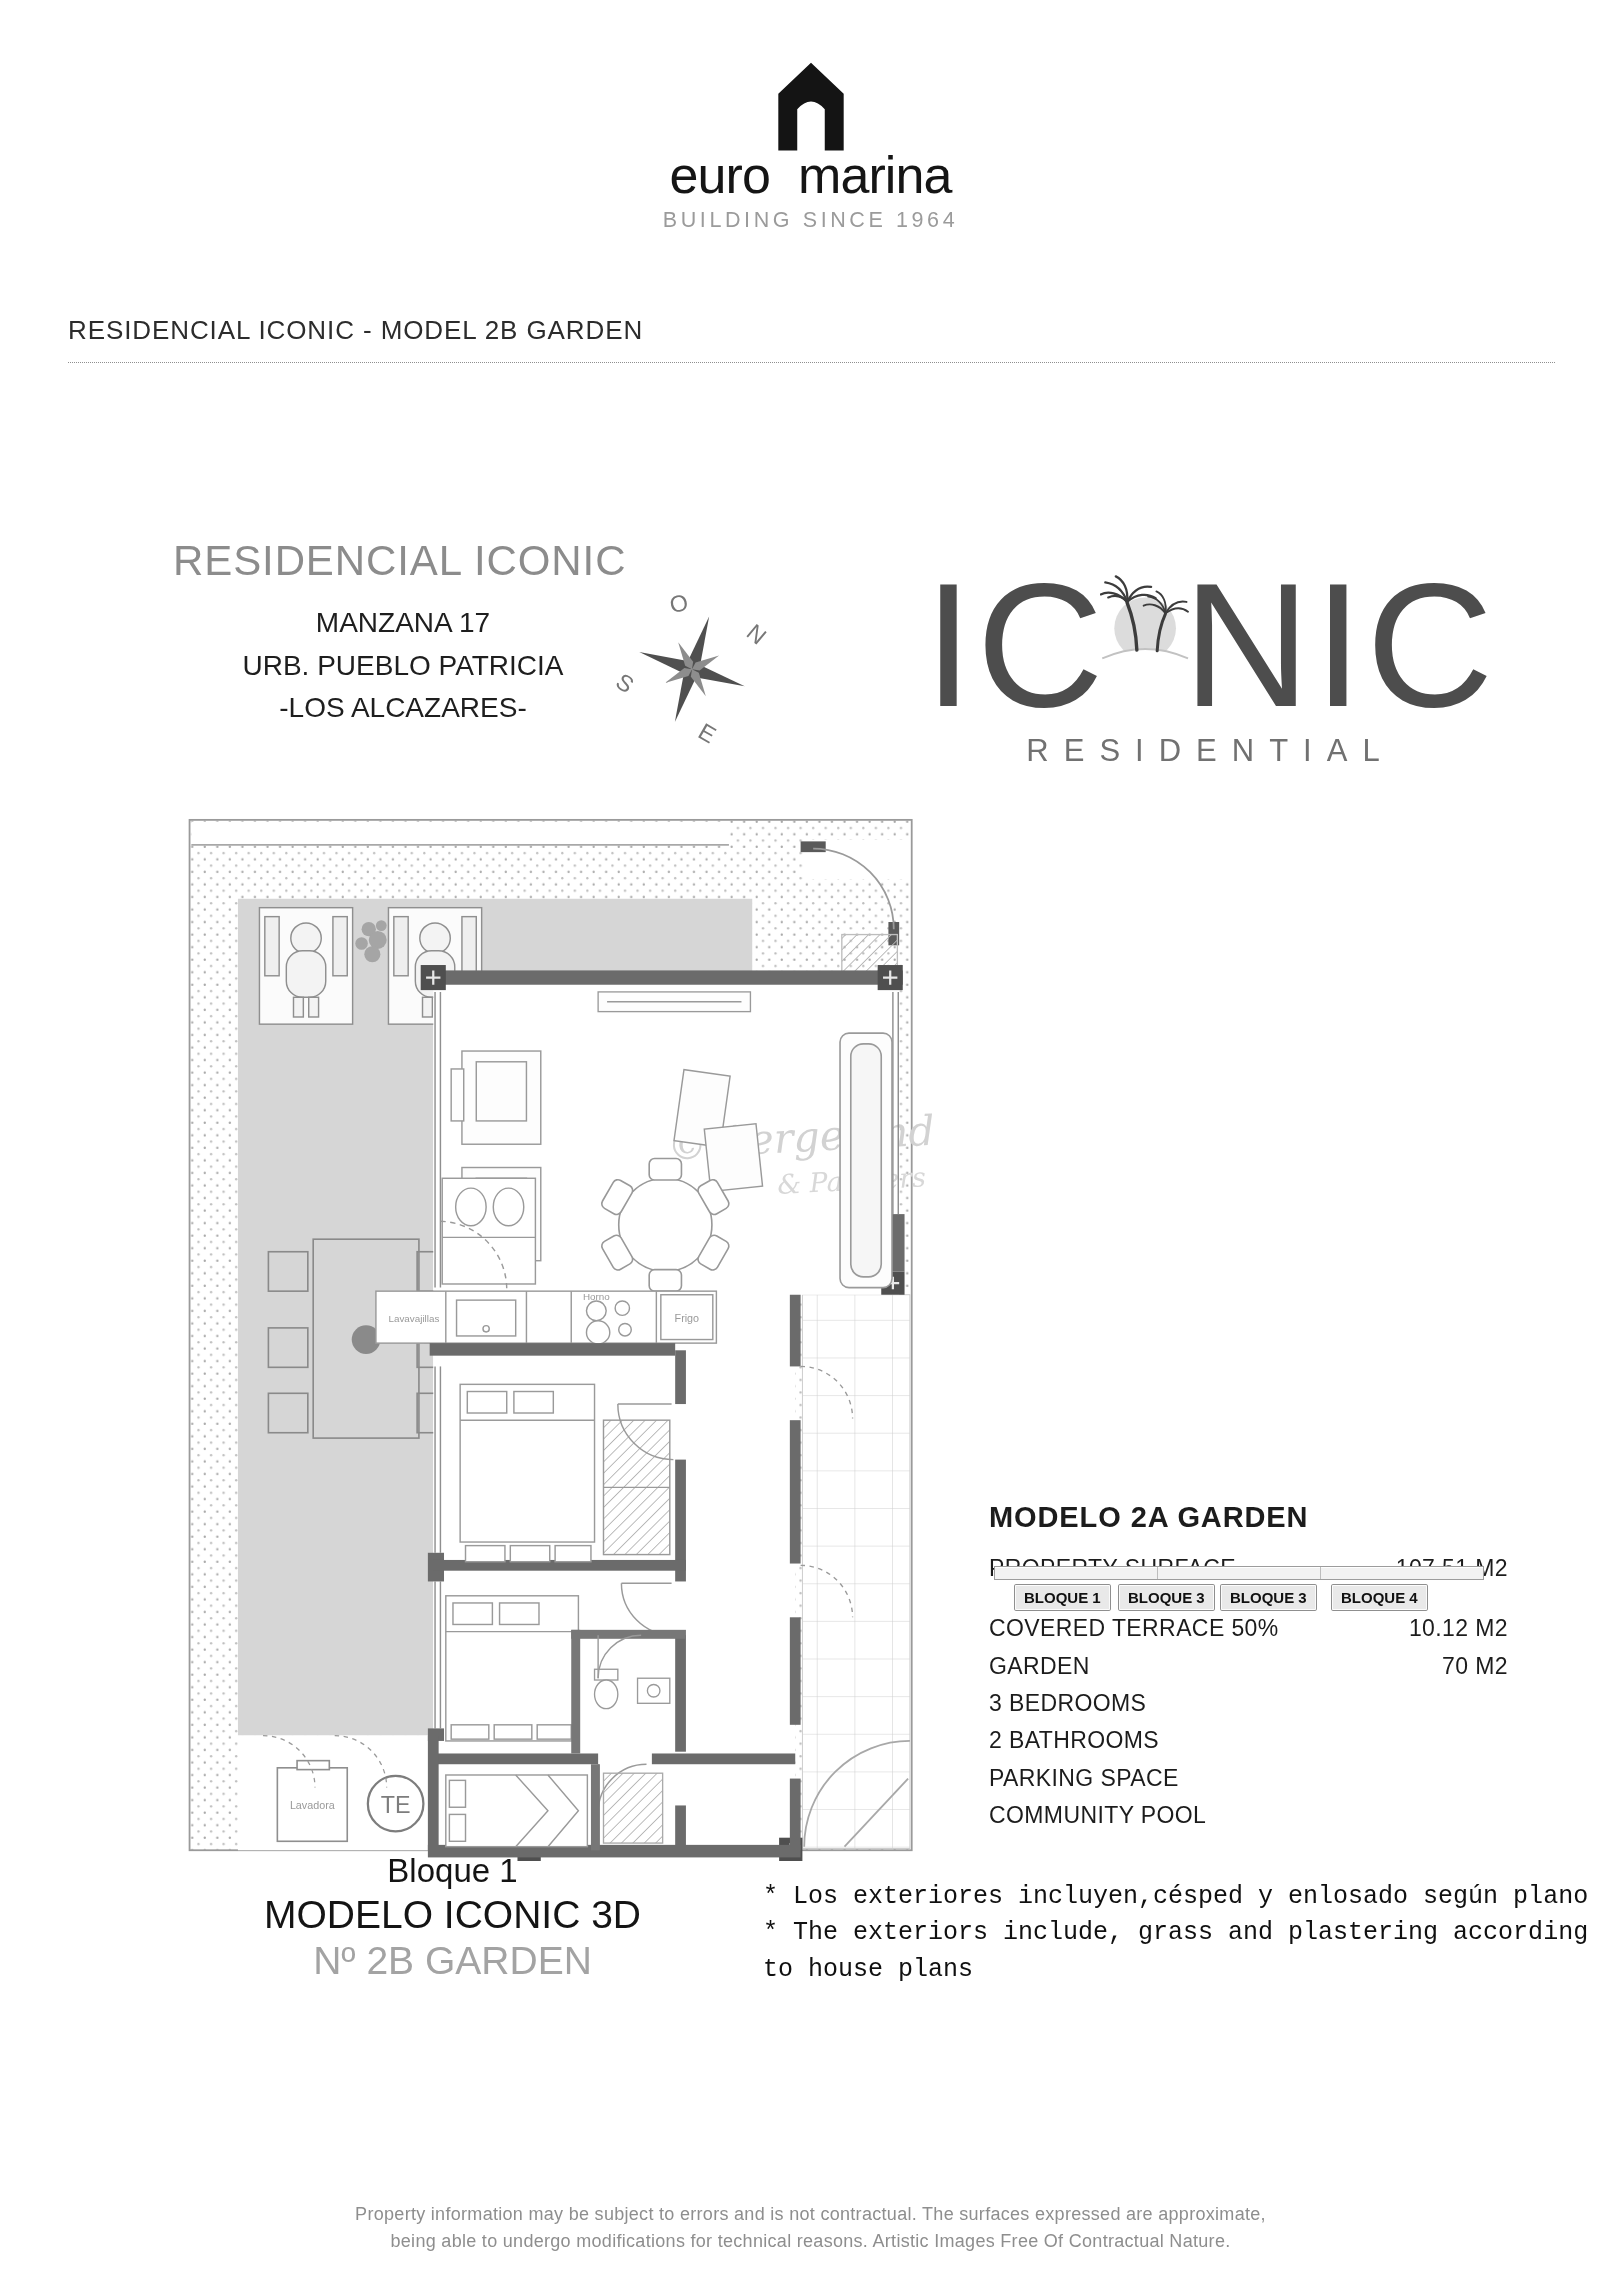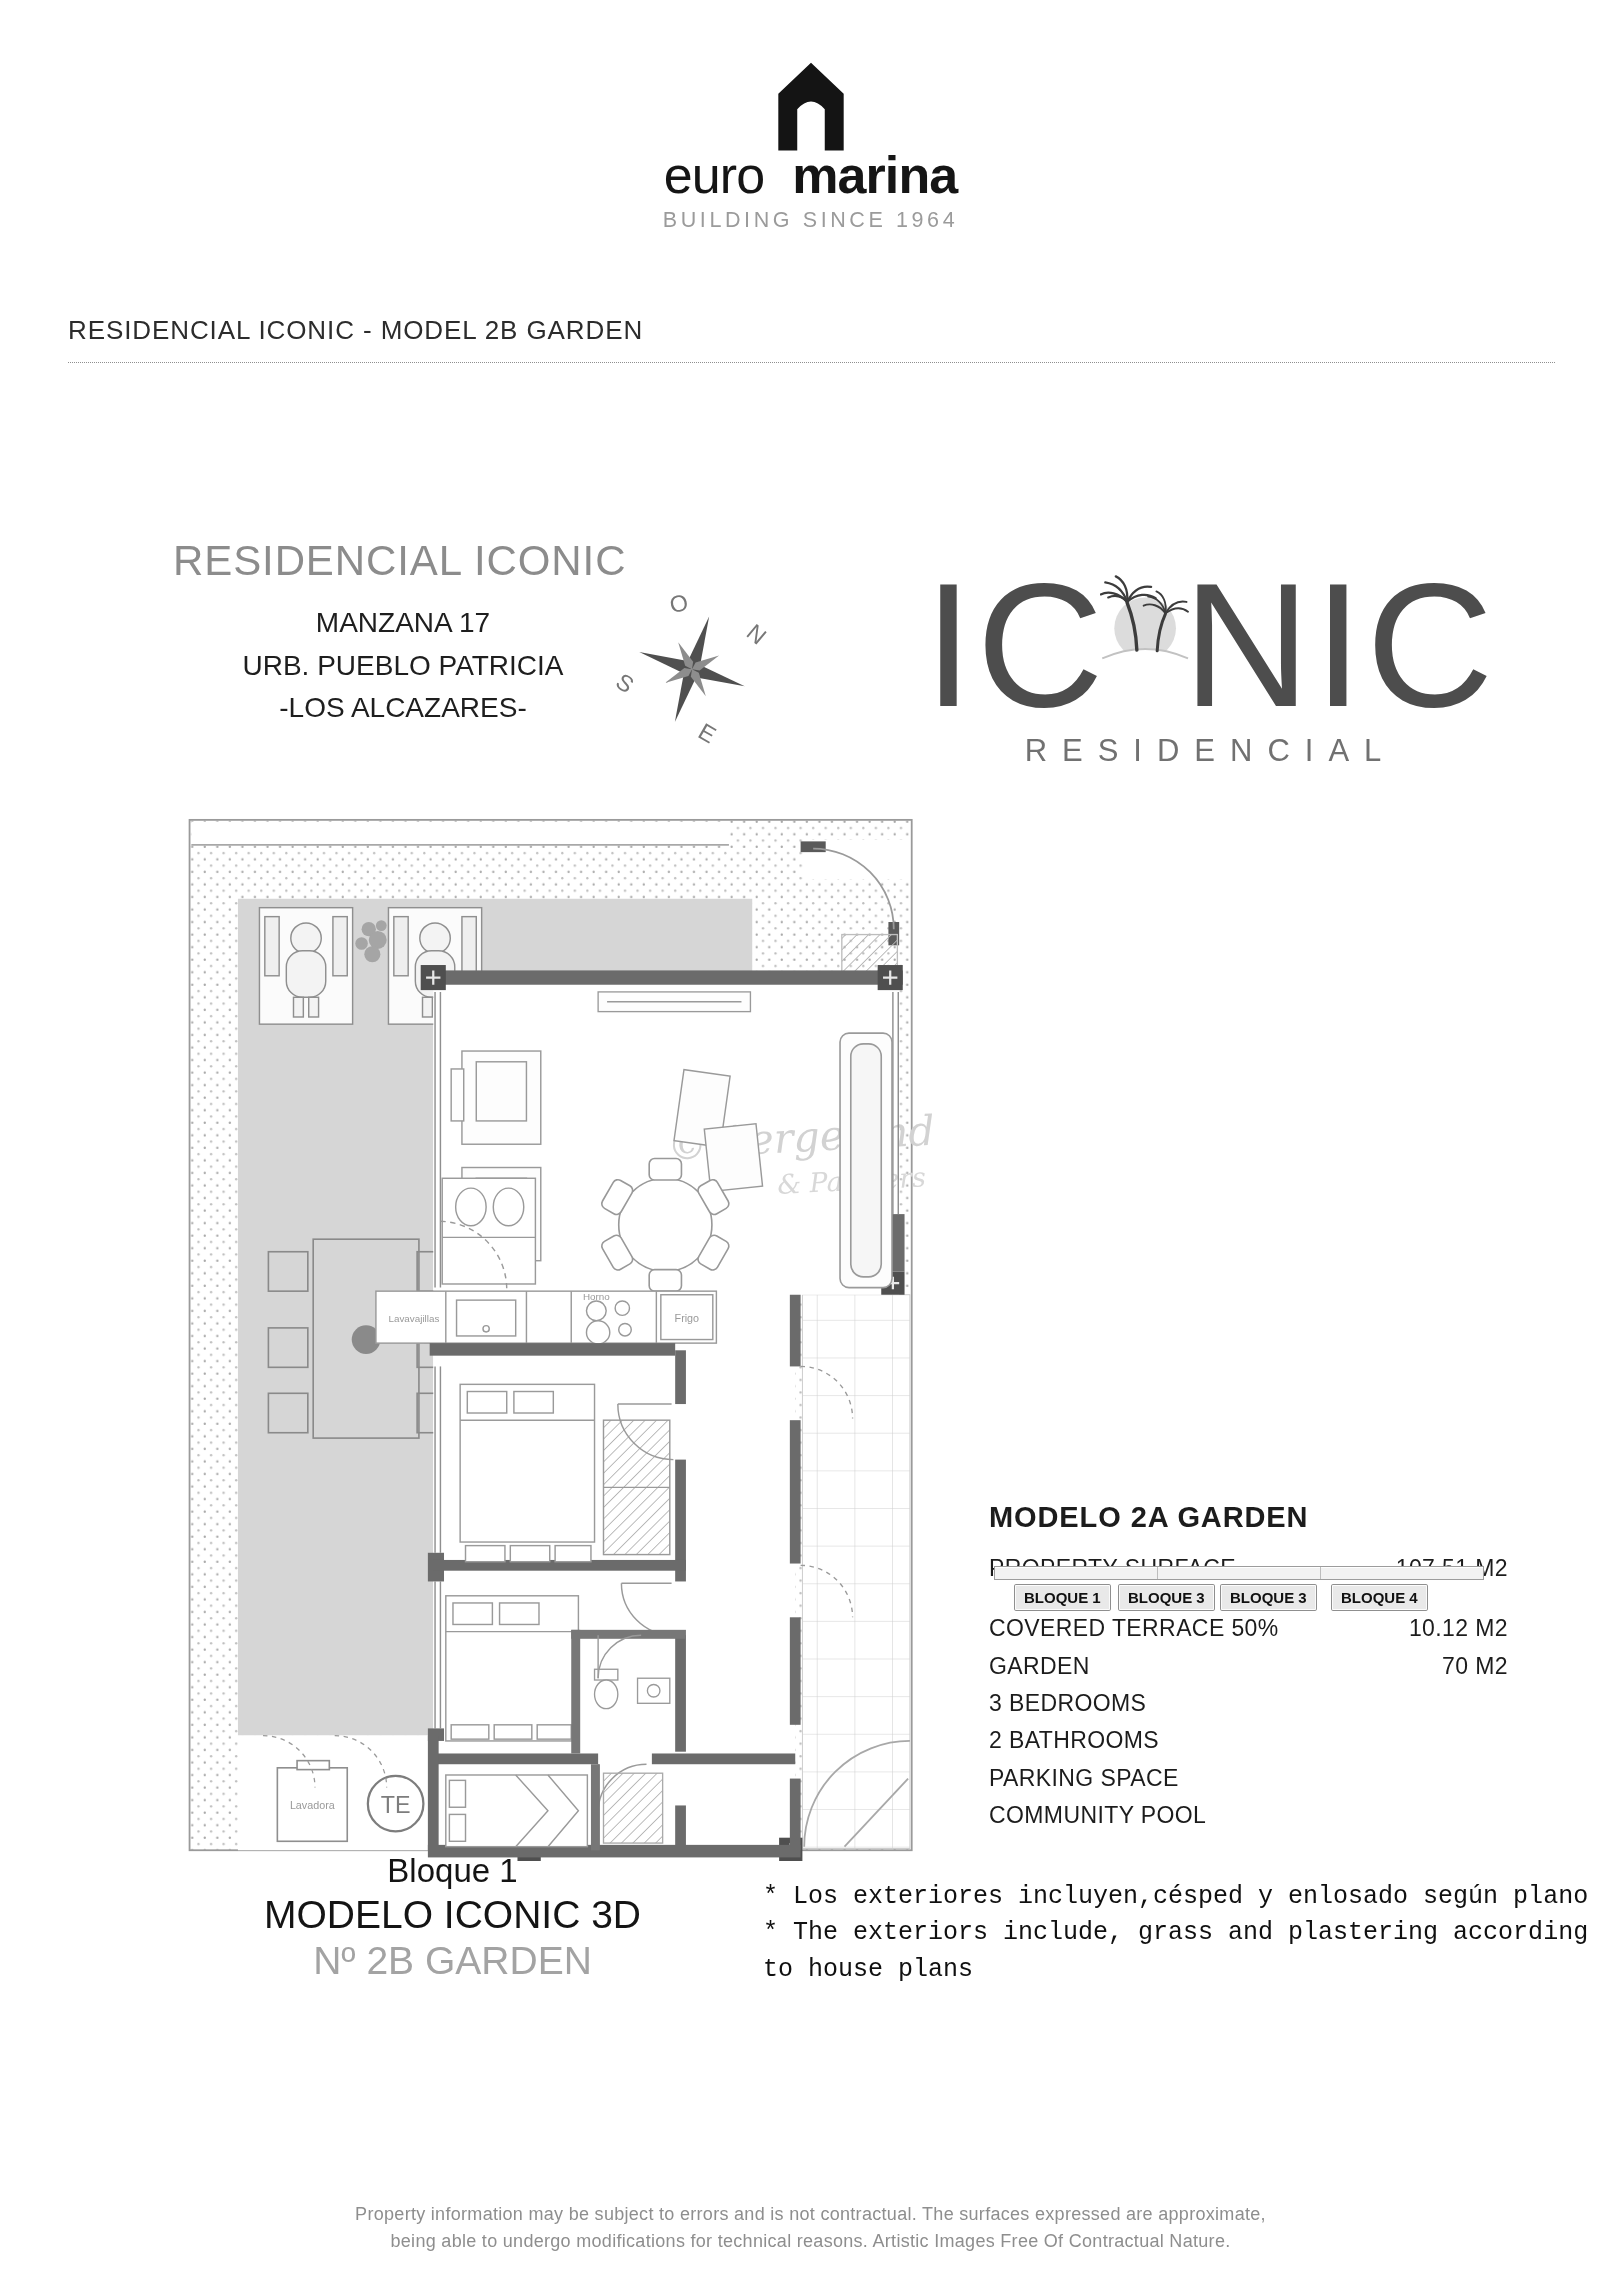--- a/index.html
+++ b/index.html
@@ -4,21 +4,21 @@
 <style>
   html,body{margin:0;padding:0;background:#ffffff;}
   body{width:1621px;height:2293px;position:relative;font-family:"Liberation Sans",sans-serif;overflow:hidden;}
   #page{position:absolute;inset:0;background:#fff;}
 
   
   .brand{position:absolute;top:54px;left:0;width:1621px;text-align:center;}
   .brand-house{display:block;margin:0 auto -5.4px auto;}
   .brand-word{font-size:52px;color:#151515;letter-spacing:-0.9px;line-height:1;}
   .brand-word .light{font-weight:400;}
-  .brand-word .bold{font-weight:700;margin-left:28px;}
+  .brand-word .bold{font-weight:400;margin-left:28px;}
   .brand-tag{margin-top:7.2px;font-size:21.5px;letter-spacing:3.6px;color:#9b9b9b;font-weight:400;}
 
   
   .page-title{position:absolute;left:68px;top:315px;font-size:26px;color:#2c2c2c;letter-spacing:0.9px;font-weight:400;}
   .title-rule{position:absolute;left:68px;top:362px;width:1487px;border-top:1.8px dotted #8f8f8f;}
 
   
   .project-name{position:absolute;left:173px;top:537px;font-size:42px;color:#8c8c8c;letter-spacing:0.9px;font-weight:400;}
   .project-lines{position:absolute;left:170px;top:607px;width:466px;text-align:center;color:#1e1e1e;}
   .project-lines div{font-size:28px;margin-bottom:10.7px;letter-spacing:0;}
@@ -125,21 +125,21 @@
             <path d="M174,98 C158,76 134,70 116,78"></path>
             <path d="M174,98 C168,72 150,56 128,54"></path>
             <path d="M174,98 C178,70 168,48 150,40"></path>
             <path d="M174,98 C190,72 210,64 230,68"></path>
             <path d="M174,98 C196,82 218,82 234,94"></path>
           </g>
         </g>
       </svg>
       <span class="iconic-letters">NIC</span>
     </div>
-    <div class="iconic-sub">RESIDENCIAL</div>
+    <div class="iconic-sub">RESIDENTIAL</div>
   </div>
 
   <svg class="plan" width="784" height="1068" viewBox="0 0 875 1192">
     <defs>
       <pattern id="dots" width="14" height="14" patternUnits="userSpaceOnUse">
         <circle cx="3" cy="4" r="1.3" fill="#a9a9a9"></circle>
         <circle cx="10" cy="11" r="1.3" fill="#bdbdbd"></circle>
       </pattern>
       <pattern id="hatch" width="9" height="9" patternUnits="userSpaceOnUse" patternTransform="rotate(45)">
         <line x1="0" y1="0" x2="0" y2="9" stroke="#b5b5b5" stroke-width="2"></line>

